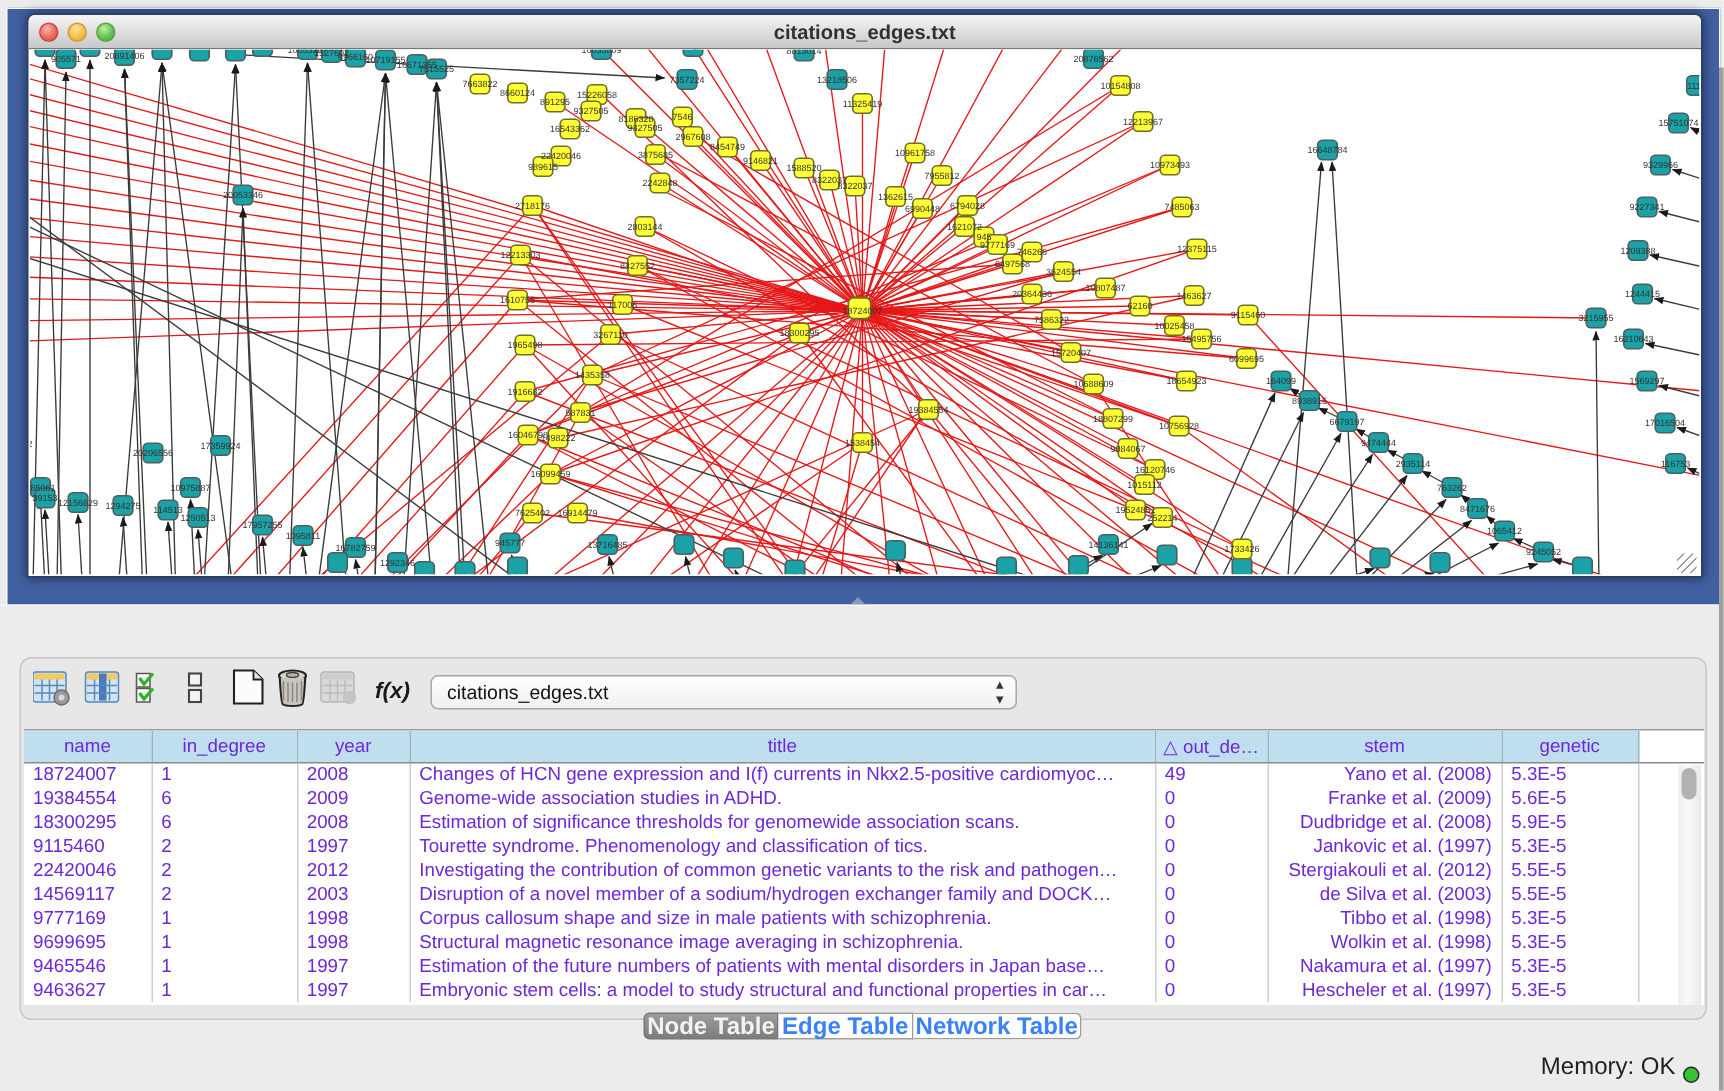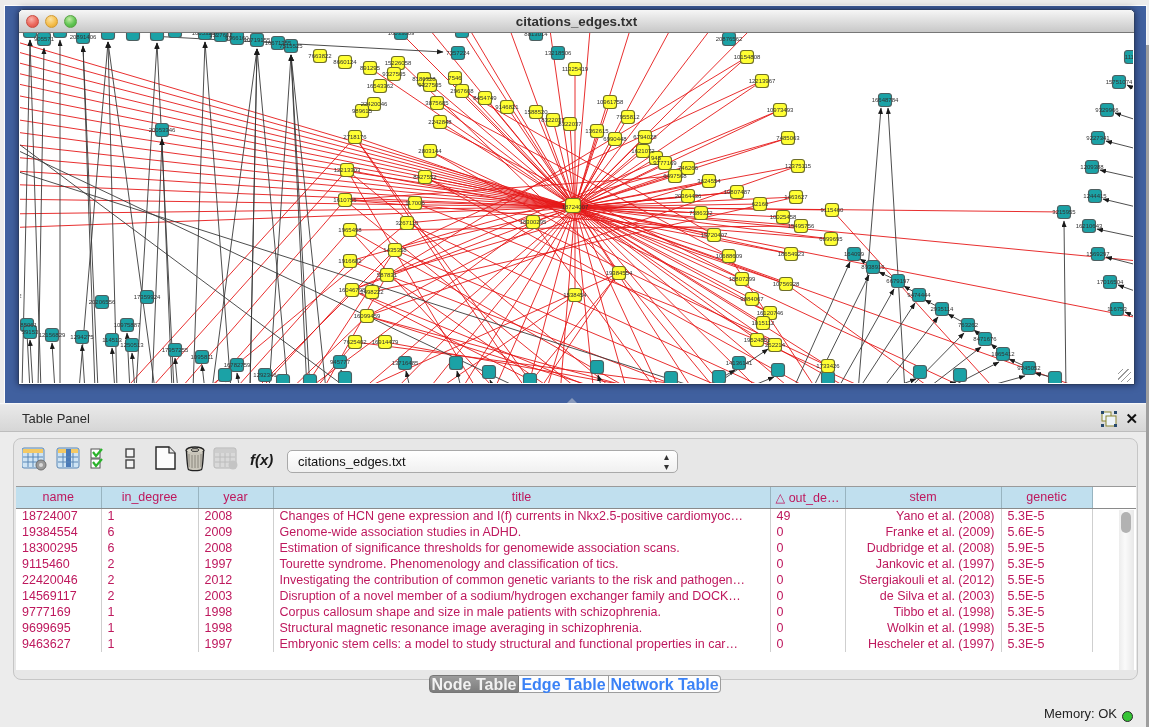--- a/index.html
+++ b/index.html
@@ -19,35 +19,35 @@
   border-bottom:1px solid #bdbdbd;}
 #tplabel {position:absolute;left:22px;top:6px;font-size:13px;color:#2a2a2a}
 #tpx {position:absolute;right:11px;top:5px;font-size:15px;font-weight:bold;color:#111}
 #innerp {position:absolute;left:13px;top:34px;width:1125px;height:242px;background:#e7e7e7;
   border:1px solid #c6c6c6;border-radius:8px;}
 #toolbar {position:absolute;left:0;top:0;width:100%;height:44px;}
 #dropdown {position:absolute;left:273px;top:11px;width:391px;height:23px;background:linear-gradient(#fff,#f0f0f0);
   border:1px solid #a9a9a9;border-radius:5px;font-size:13px;color:#111;line-height:21px;padding-left:10px}
 #dd-ar {position:absolute;right:8px;top:1px;font-size:10px;color:#333;line-height:10px}
 #tbl {position:absolute;left:2px;top:47px;width:1120px;height:184px;background:#fff;overflow:hidden;border-top:1px solid #9a9a9a}
-table {border-collapse:collapse;table-layout:fixed;width:1120px;font-size:12.5px;color:#be185d}
+table {border-collapse:collapse;table-layout:fixed;width:1120px;font-size:12.5px;color:#6d28d9}
 th {background:#c0dfee;border-right:1px solid #98b4c0;border-bottom:1px solid #8a8a8a;font-weight:normal;
   font-size:12.5px;height:21px;padding:0;overflow:hidden;white-space:nowrap}
 td {height:16px;padding:0 0 0 6px;overflow:hidden;white-space:nowrap;border-right:1px solid #cfcfcf}
 .c1{width:85px}.c2{width:97px}.c3{width:75px}.c4{width:497px}.c5{width:75px}.c6{width:156px}.c7{width:91px}
 .cf{border-right:none;background:#fff}
 th.cf{background:#fff;border-bottom:1px solid #8a8a8a}
 td.c6{text-align:right;padding-right:6px}
 #vsb {position:absolute;left:1105px;top:71px;width:15px;height:160px;background:linear-gradient(90deg,#ececec,#fafafa 40%,#e8e8e8);}
 #vsb div {position:absolute;left:2px;top:2px;width:10px;height:21px;background:#b2b2b2;border-radius:5px}
 #tabs {position:absolute;left:429px;top:271px;height:14px;display:flex;font-size:16px;font-weight:bold}
 #tabs div {height:18px;line-height:17px;background:#fdfdfd;border:1px solid #9d9d9d;border-left:none;color:#3b82f6;text-align:center}
 #tabs div:first-child {border-left:1px solid #9d9d9d;border-radius:4px 0 0 4px;background:linear-gradient(#9c9c9c,#7d7d7d);color:#f2f2f2;border-color:#777}
 #tabs div:last-child {border-radius:0 4px 4px 0}
-#mem {position:absolute;right:32px;bottom:6px;font-size:13px;color:#222}
+#mem {position:absolute;right:32px;bottom:6px;font-size:16px;color:#222}
 #memdot {position:absolute;right:16px;bottom:5px;width:11px;height:11px;border-radius:50%;background:#35c435;border:1px solid #2a2a2a}
 #redge {position:absolute;right:0;top:45px;width:3px;height:682px;background:#9e9e9e;z-index:9}
 svg text {font-family:"Liberation Sans",sans-serif}
 </style></head>
 <body>
 <div id="desktop">
   <div id="win">
     <div id="titlebar">
       <div class="tl" style="left:7px;background:radial-gradient(circle at 40% 30%,#f9b2aa,#ec6a5e 55%,#d5493d);border:1px solid #c94a40"></div>
       <div class="tl" style="left:26px;background:radial-gradient(circle at 40% 30%,#fbe2a2,#f5bf4f 55%,#dfa123);border:1px solid #d29a32"></div>
@@ -606,32 +606,20 @@
 <text x="533" y="89">8322037</text>
 <text x="555" y="176">18724007</text>
 </g>
 </svg>
       </div>
     <div id="grip"></div>
   </div>
 </div>
 <div id="tp">
   <div id="grip2"></div>
-  <div id="tph">
-      <span id="tplabel">Table Panel</span>
-    <svg style="position:absolute;right:32px;top:6px" width="16" height="16" viewBox="0 0 16 16">
-      <rect x="1" y="1" width="9" height="9" fill="#eef4f8" stroke="#8a8530"></rect>
-      <rect x="5" y="5" width="10" height="10" fill="#eef4f8" stroke="#8a8530"></rect>
-      <rect x="0" y="0" width="3" height="3" fill="#27496d"></rect>
-        <rect x="13" y="0" width="3" height="3" fill="#27496d"></rect>
-      <rect x="0" y="13" width="3" height="3" fill="#27496d"></rect>
-        <rect x="13" y="13" width="3" height="3" fill="#27496d"></rect>
-    </svg>
-    <span id="tpx">✕</span>
-  </div>
   <div id="innerp">
     <div id="toolbar">
       <svg style="position:absolute;left:8px;top:7px" width="260" height="30" viewBox="0 0 260 30">
 
         <g transform="translate(0,2)">
           <rect x="0" y="0" width="22" height="20" rx="2" fill="#cfe4f4" stroke="#5b87b5"></rect>
           <rect x="1" y="1" width="20" height="4" fill="#f4c964"></rect>
           <path d="M1 9h20M1 14h20M6 5v14M11 5v14M16 5v14" stroke="#5b87b5" stroke-width="1" fill="none"></path>
           <circle cx="19" cy="17" r="5" fill="#9a9a9a" stroke="#6e6e6e"></circle>
             <circle cx="19" cy="17" r="2" fill="#d8d8d8"></circle>
@@ -766,20 +754,30 @@
               <td class="c1">9699695</td>
               <td class="c2">1</td>
               <td class="c3">1998</td>
               <td class="c4">Structural magnetic resonance image averaging in schizophrenia.</td>
               <td class="c5">0</td>
               <td class="c6">Wolkin et al. (1998)</td>
               <td class="c7">5.3E-5</td>
               <td class="cf"></td>
             </tr>
 <tr>
+              <td class="c1">9465546</td>
+              <td class="c2">1</td>
+              <td class="c3">1997</td>
+              <td class="c4">Estimation of the future numbers of patients with mental disorders in Japan base…</td>
+              <td class="c5">0</td>
+              <td class="c6">Nakamura et al. (1997)</td>
+              <td class="c7">5.3E-5</td>
+              <td class="cf"></td>
+            </tr>
+<tr>
               <td class="c1">9463627</td>
               <td class="c2">1</td>
               <td class="c3">1997</td>
               <td class="c4">Embryonic stem cells: a model to study structural and functional properties in car…</td>
               <td class="c5">0</td>
               <td class="c6">Hescheler et al. (1997)</td>
               <td class="c7">5.3E-5</td>
               <td class="cf"></td>
             </tr>
       </tbody>

